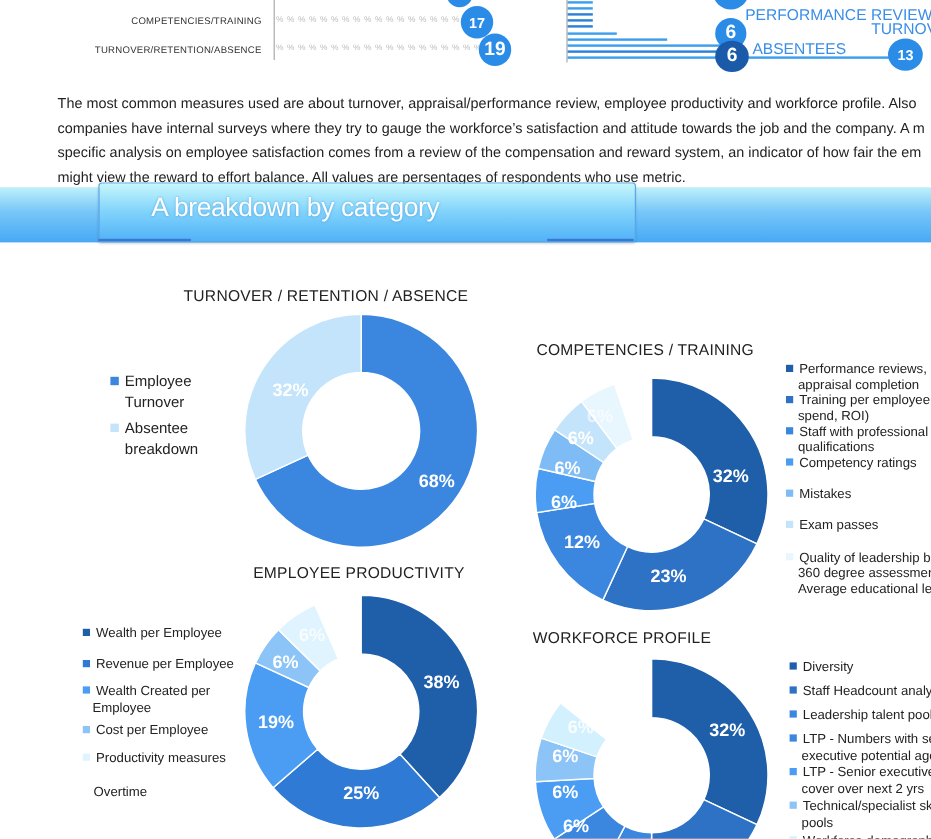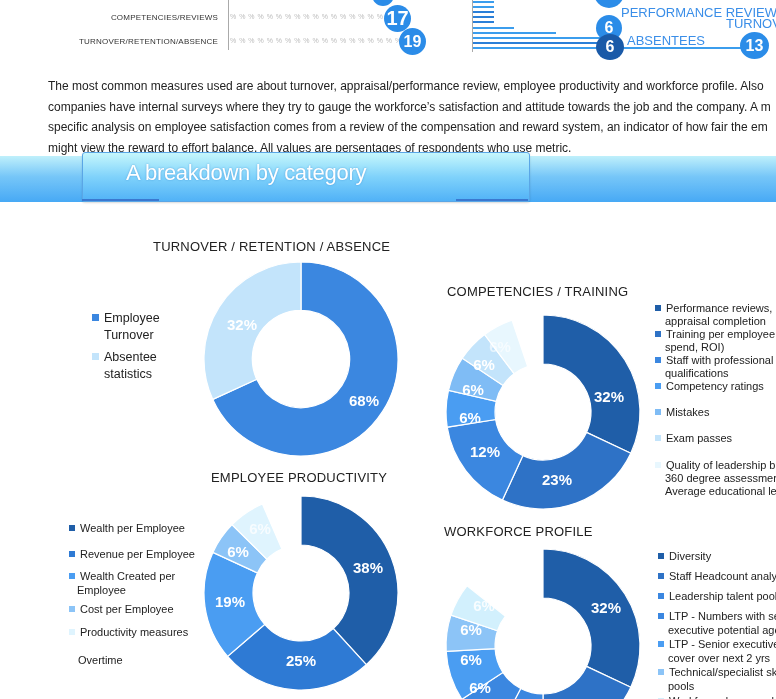--- a/index.html
+++ b/index.html
@@ -30,23 +30,23 @@
   .leg-sw{display:inline-block;width:6px;height:6px;margin-right:5px;vertical-align:1px;}
   .leg-big .leg-item{font-size:12.5px;line-height:17px;}
   .leg-big .leg-sw{width:7px;height:7px;}
   svg text{font-family:"Liberation Sans",sans-serif;font-weight:bold;fill:#fff;}
 </style>
 </head>
 <body>
 
 <div class="tb-axis"></div>
 <div class="bubble" style="left:372px;top:-16px;width:22px;height:22px;"></div>
-<div class="tb-label" style="top:13px;">COMPETENCIES/REVIEWS</div>
+<div class="tb-label" style="top:13px;">COMPETENCIES/TRAINING</div>
 <div class="tb-dots" style="top:13px;width:155px;">% % % % % % % % % % % % % % % % % % % % % % % % %</div>
-<div class="bubble" style="left:384px;top:5px;width:27px;height:27px;font-size:20px;">17</div>
+<div class="bubble" style="left:384px;top:5px;width:27px;height:27px;font-size:12px;">17</div>
 <div class="tb-label" style="top:37px;">TURNOVER/RETENTION/ABSENCE</div>
 <div class="tb-dots" style="top:37px;width:172px;">% % % % % % % % % % % % % % % % % % % % % % % % %</div>
 <div class="bubble" style="left:399px;top:28px;width:27px;height:27px;font-size:16px;">19</div>
 
 <div class="hb-axis"></div>
 <div class="hbar" style="top:1px;width:21px;"></div>
 <div class="hbar" style="top:6px;width:21px;"></div>
 <div class="hbar dk" style="top:11px;width:21px;"></div>
 <div class="hbar dk" style="top:16px;width:21px;"></div>
 <div class="hbar dk" style="top:21px;width:21px;"></div>
@@ -54,21 +54,21 @@
 <div class="hbar" style="top:32px;width:83px;"></div>
 <div class="hbar" style="top:37px;width:140px;"></div>
 <div class="hbar dk" style="top:42px;width:140px;"></div>
 <div class="hbar" style="top:47px;width:280px;"></div>
 <div class="bubble" style="left:594px;top:-14px;width:30px;height:22px;border-radius:0 0 15px 15px;"></div>
 <div class="tr-text" style="left:621px;top:5px;">PERFORMANCE REVIEWS</div>
 <div class="tr-text" style="left:726px;top:16px;">TURNOV</div>
 <div class="bubble" style="left:596px;top:15px;width:26px;height:26px;font-size:16px;">6</div>
 <div class="tr-text" style="left:627px;top:33px;text-align:right;">ABSENTEES</div>
 <div class="bubble dark" style="left:596px;top:34px;width:28px;height:26px;font-size:16px;">6</div>
-<div class="bubble" style="left:740px;top:32px;width:29px;height:27px;font-size:16px;">13</div>
+<div class="bubble" style="left:740px;top:32px;width:29px;height:27px;font-size:12px;">13</div>
 
 <div class="para">
   <div>The most common measures used are about turnover, appraisal/performance review, employee productivity and workforce profile. Also</div>
   <div>companies have internal surveys where they try to gauge the workforce’s satisfaction and attitude towards the job and the company. A m</div>
   <div>specific analysis on employee satisfaction comes from a review of the compensation and reward system, an indicator of how fair the em</div>
   <div> might view the reward to effort balance.  All values are persentages of respondents who use metric.</div>
 </div>
 
 <div class="banner"></div>
 <div class="banner-tab"></div>
@@ -82,21 +82,21 @@
     <path d="M0,-97 A97,97 0 1 1 -88.2,40.4 L-44.3,20.3 A48.7,48.7 0 1 0 0,-48.7 Z" fill="#3b87e0" stroke="#fff" stroke-width="1.2"></path>
     <path d="M-88.2,40.4 A97,97 0 0 1 0,-97 L0,-48.7 A48.7,48.7 0 0 0 -44.3,20.3 Z" fill="#c3e4fb" stroke="#fff" stroke-width="1.2"></path>
     <text x="63" y="47" font-size="15" text-anchor="middle">68%</text>
     <text x="-59" y="-29" font-size="15" text-anchor="middle">32%</text>
   </g>
 </svg>
 <div class="legend leg-big" style="left:92px;top:310px;">
   <div class="leg-item" style="top:0;"><span class="leg-sw" style="background:#3b87e0"></span><span>Employee</span></div>
   <div class="leg-item" style="top:17px;left:12px;">Turnover</div>
   <div class="leg-item" style="top:39px;"><span class="leg-sw" style="background:#c3e4fb"></span><span>Absentee</span></div>
-  <div class="leg-item" style="top:56px;left:12px;">statistics</div>
+  <div class="leg-item" style="top:56px;left:12px;">breakdown</div>
 </div>
 
 <div class="ctitle" style="left:447px;top:284px;">COMPETENCIES / TRAINING</div>
 <svg class="abs" style="left:444px;top:313px;" width="198" height="198" viewBox="0 0 198 198">
   <g transform="translate(99,99)" stroke="#fff" stroke-width="1.2">
     <path d="M0,-97 A97,97 0 0 1 87.8,41.2 L43.5,20.4 A48,48 0 0 0 0,-48 Z" fill="#1f5ea8"></path>
     <path d="M87.8,41.2 A97,97 0 0 1 -40.6,88.1 L-20.1,43.6 A48,48 0 0 0 43.5,20.4 Z" fill="#2e72c6"></path>
     <path d="M-40.6,88.1 A97,97 0 0 1 -95.8,15.2 L-47.4,7.5 A48,48 0 0 0 -20.1,43.6 Z" fill="#3b87e0"></path>
     <path d="M-95.8,15.2 A97,97 0 0 1 -94.5,-21.6 L-46.8,-10.7 A48,48 0 0 0 -47.4,7.5 Z" fill="#4a9df2"></path>
     <path d="M-94.5,-21.6 A97,97 0 0 1 -80.7,-53.8 L-39.9,-26.6 A48,48 0 0 0 -46.8,-10.7 Z" fill="#7fbcf5"></path>

